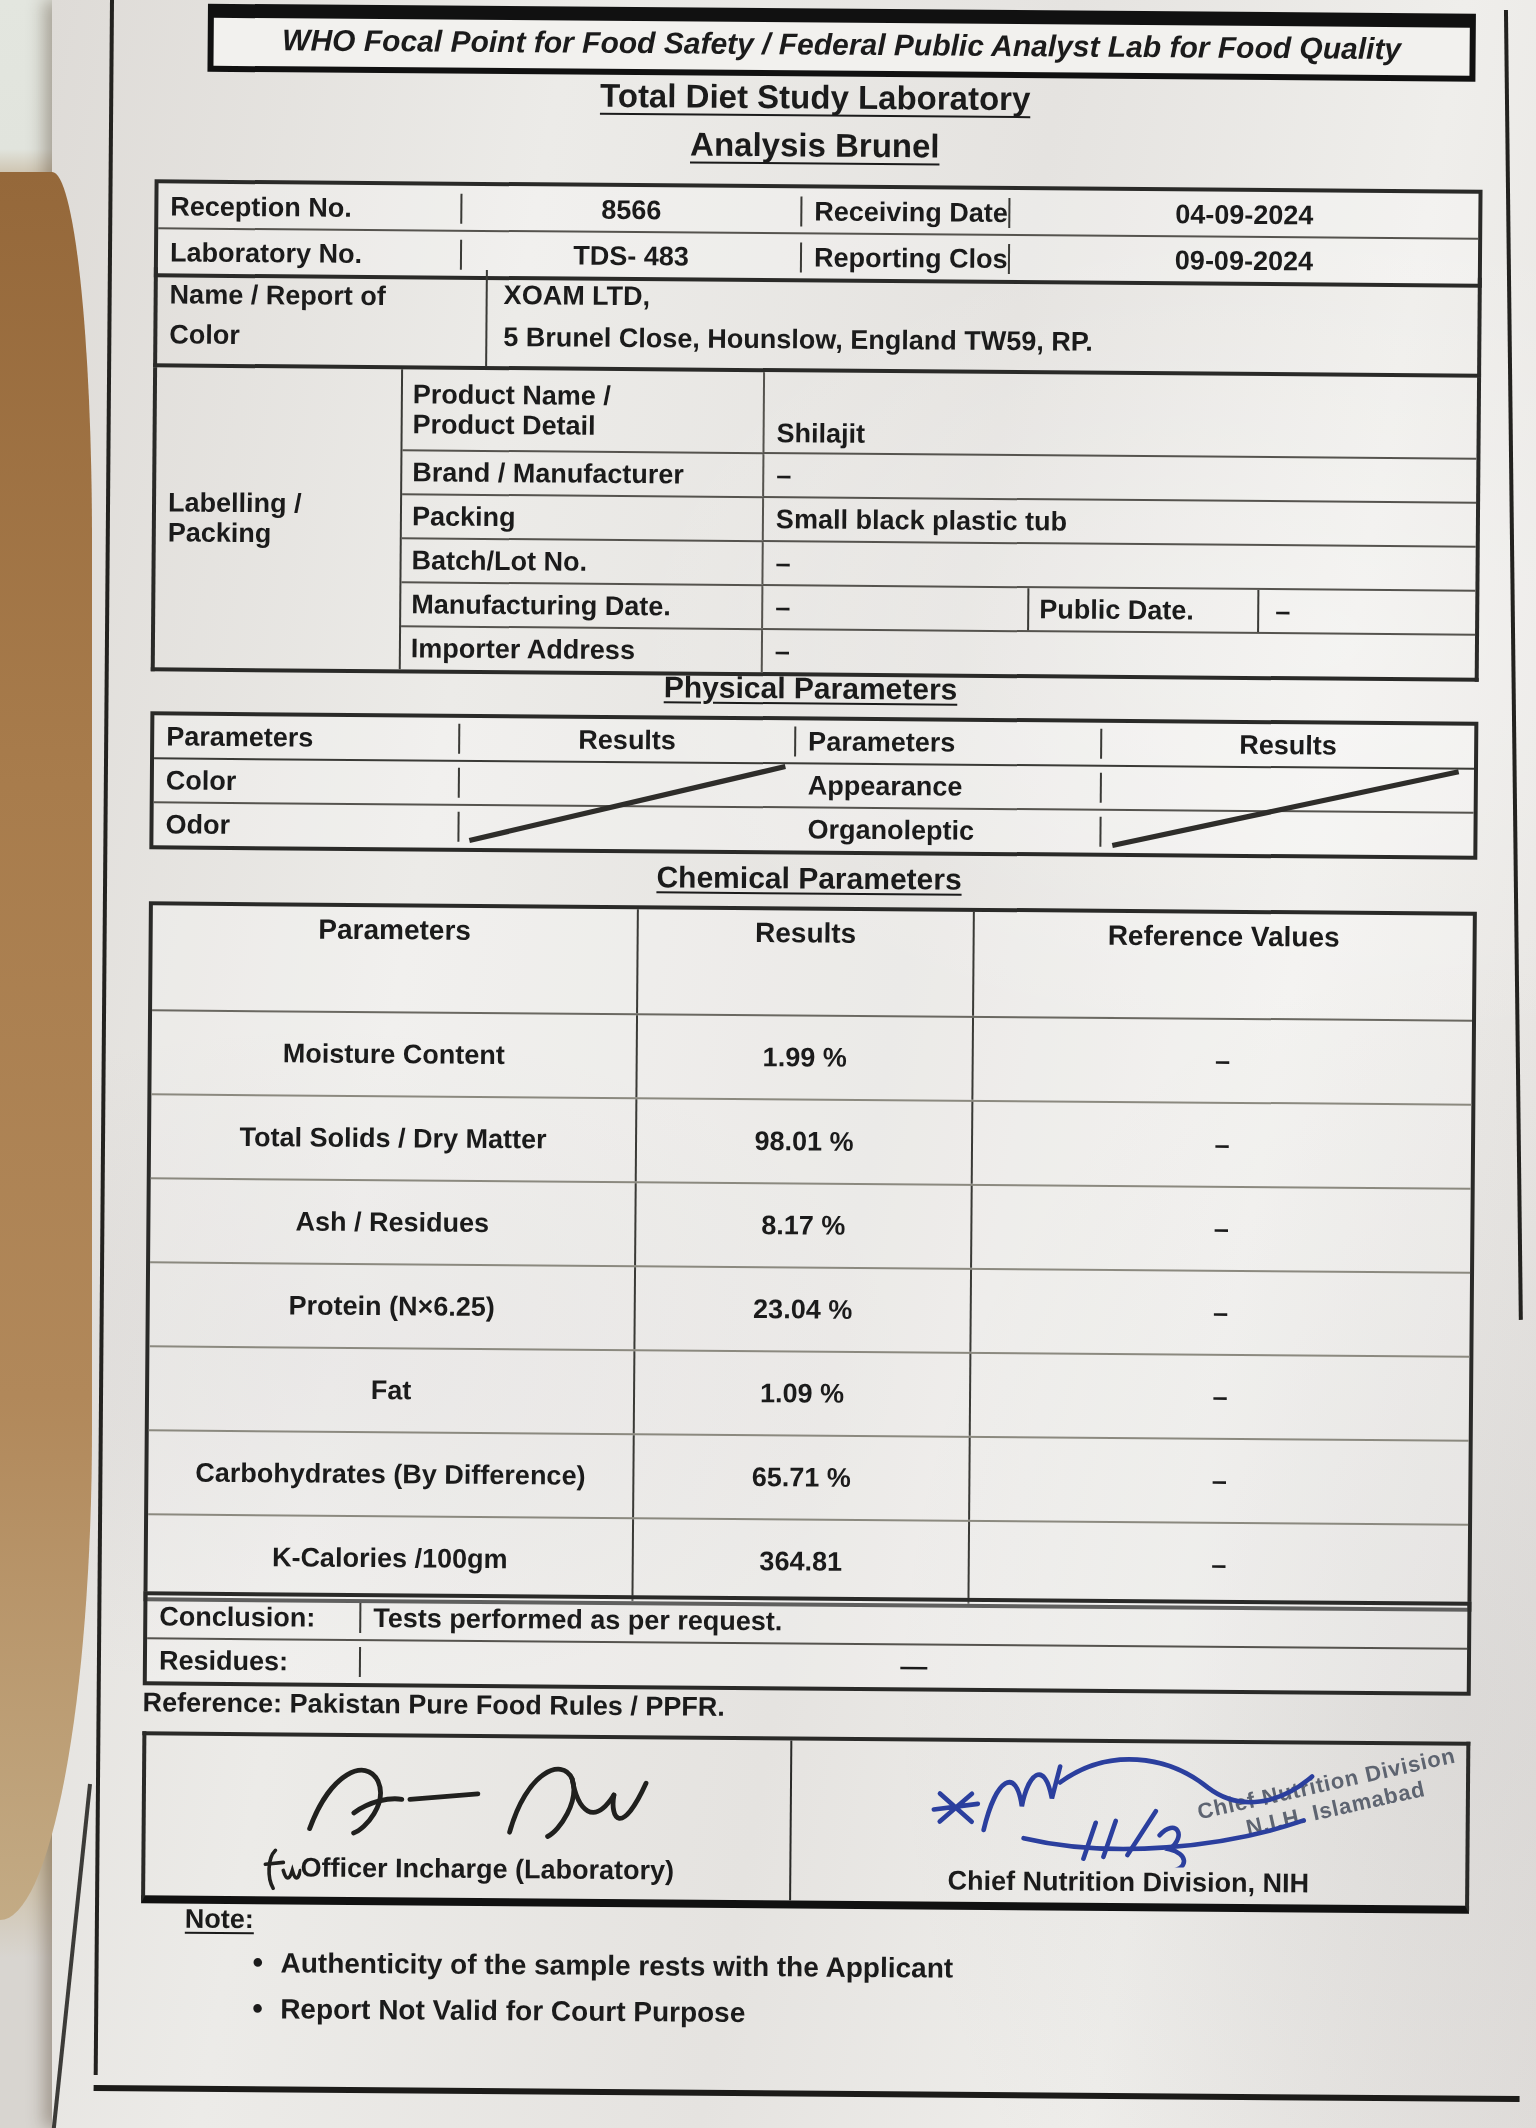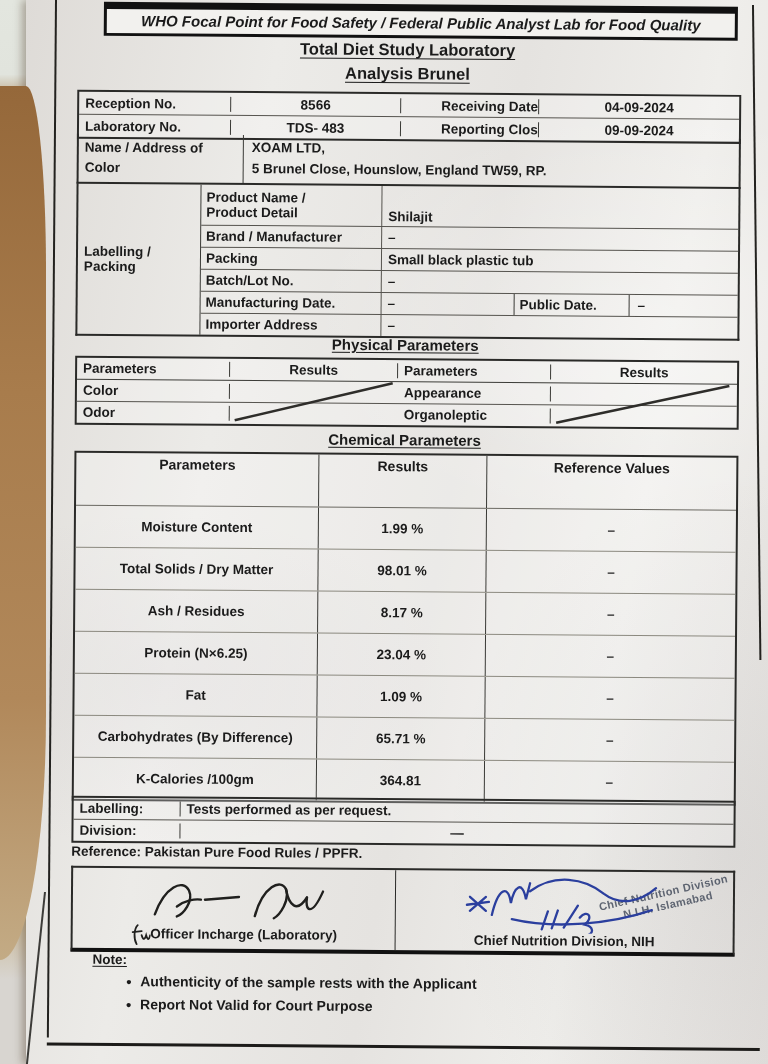--- a/index.html
+++ b/index.html
@@ -35,21 +35,21 @@
   .tbl{border:2px solid #2a2a28;background:rgba(255,255,255,.25);}
   .row{display:flex;align-items:center;}
   .cell{box-sizing:border-box;padding:0 6px;overflow:hidden;white-space:nowrap;}
   .br{border-right:1.4px solid #3a3a36;}
   .bb{border-bottom:1.2px solid #55534e;}
   .fs13{font-size:13.5px;}
   .cen{text-align:center;justify-content:center;}
   
   .recep{left:0;top:90px;width:660px;}
   .recep .row{height:22px;}
-  .c-l1{width:152px;} .c-v1{width:170px;text-align:center;} .c-l2{width:104px;margin-left:34px;} .c-v2{flex:1;text-align:center;}
+  .c-l1{width:152px;} .c-v1{width:170px;text-align:center;} .c-l2{width:104px;} .c-v2{flex:1;text-align:center;}
   
   .client{left:0;top:134px;width:660px;border:2px solid #2a2a28;border-top:none;display:flex;}
   .client .lab{width:152px;border-right:1.4px solid #3a3a36;padding:4px 6px;font-size:13.5px;line-height:1.45;}
   .client .val{flex:1;padding:3px 8px;font-size:13.5px;line-height:1.55;}
   
   .labl{left:0;top:184px;width:660px;border:2px solid #2a2a28;border-top:none;display:flex;}
   .labl .lab{width:152px;border-right:1.4px solid #3a3a36;display:flex;align-items:center;padding:0 6px;font-size:13.5px;}
   .labl .rows{flex:1;display:flex;flex-direction:column;}
   .lrow{display:flex;border-bottom:1.2px solid #55534e;height:21px;align-items:center;}
   .lrow:last-child{border-bottom:none;}
@@ -130,21 +130,21 @@
       <div class="row">
         <div class="cell br c-l1">Laboratory No.</div>
         <div class="cell br c-v1">TDS- 483</div>
         <div class="cell br c-l2">Reporting Close</div>
         <div class="cell c-v2">09-09-2024</div>
       </div>
     </div>
 
     <div class="abs client b">
       <div class="lab">
-        <div>Name / Address of</div>
+        <div>Name / Report of</div>
         <div>Color</div>
       </div>
       <div class="val">
         <div>XOAM LTD,</div>
         <div>5 Brunel Close, Hounslow, England TW59, RP.</div>
       </div>
     </div>
 
     <div class="abs labl fs13 b">
       <div class="lab">Labelling / Packing</div>
@@ -257,25 +257,25 @@
       </div>
       <div class="crow">
         <div class="cell q1 br" style="align-self:stretch;display:flex;align-items:center;justify-content:center;">K-Calories /100gm</div>
         <div class="cell q2 br" style="align-self:stretch;display:flex;align-items:center;justify-content:center;">364.81</div>
         <div class="cell q3">–</div>
       </div>
     </div>
 
     <div class="abs tbl concl fs13 b">
       <div class="row bb">
-        <div class="cell br k-l">Labelling:</div>
+        <div class="cell br k-l">Conclusion:</div>
         <div class="cell k-v">Tests performed as per request.</div>
       </div>
       <div class="row">
-        <div class="cell br k-l">Division:</div>
+        <div class="cell br k-l">Residues:</div>
         <div class="cell k-v cen">—</div>
       </div>
     </div>
     <div class="abs refline">Reference: Pakistan Pure Food Rules / PPFR.</div>
 
     <div class="abs sig">
       <div class="sigcell sigL">
         <svg class="sigart" style="left:70px;top:4px;" width="200" height="52" viewBox="0 0 200 52">
           <g fill="none" stroke="#20201e" stroke-width="2.4" stroke-linecap="round">
             <path d="M12,42 C22,14 40,6 46,18 C51,29 40,42 34,44"></path>

